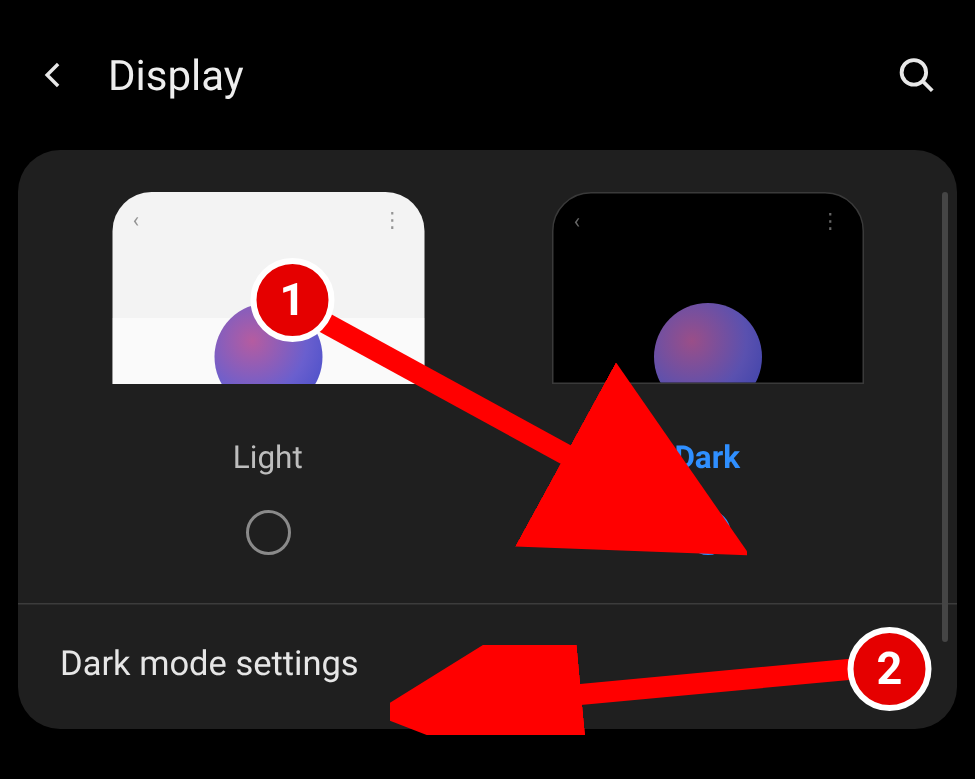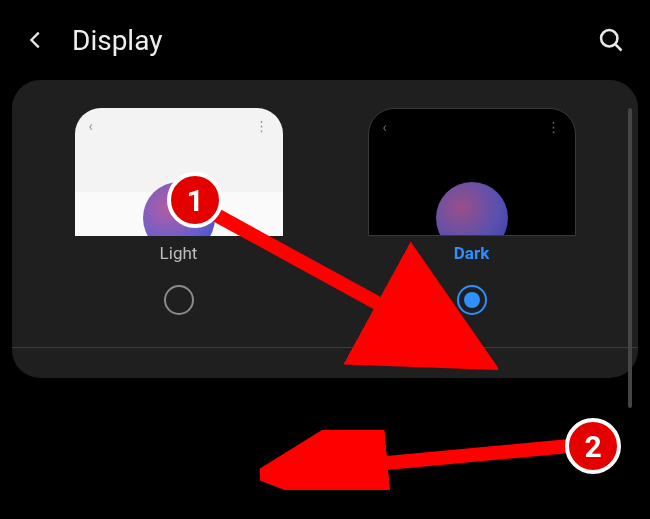--- a/index.html
+++ b/index.html
@@ -9,21 +9,21 @@
     background: #000;
     font-family: -apple-system, Roboto, sans-serif;
     color: #e8e8e8;
     overflow: hidden;
     position: relative;
   }
   .header {
     display: flex;
     align-items: center;
     padding: 3px 25px;
-    height: 80px;
+    height: 100px;
   }
   .back-icon { width: 22px; height: 22px; margin-right: 25px; }
   .title { font-size: 28px; font-weight: 400; color: #eee; flex: 1; }
   .search-icon { width: 28px; height: 28px; }
   .panel {
     background: #1f1f1f;
     border-radius: 28px;
     margin: 0 12px;
     padding: 28px 22px 30px;
     position: relative;
@@ -61,21 +61,21 @@
     position:absolute; left:50%; top:58%;
     width: 72px; height:72px; margin-left:-36px;
     border-radius:50%;
     background: radial-gradient(circle at 35% 35%, #b55ca0 0%, #6a5fce 55%, #3c49c7 100%);
   }
   .preview.dark .orb { opacity:.85; }
   .preview.light .panel-bottom {
     position:absolute; left:0; right:0; bottom:0; height:44px;
     background: rgba(255,255,255,.55);
   }
-  .theme-label { font-size: 17px; margin-top: 7px; color:#bdbdbd; }
+  .theme-label { font-size: 21px; margin-top: 38px; color:#bdbdbd; }
   .theme-label.active { color:#2f8fff; font-weight:700;text-align:center; }
   .radio {
     width: 30px; height:30px; border-radius:50%;
     border: 2px solid #8a8a8a; margin-top: 22px;
     display:flex; align-items:center; justify-content:center;
   }
   .radio.active { border-color:#2f8fff; }
   .radio.active::after {
     content:""; width:16px; height:16px; border-radius:50%;
     background:#2f8fff;
@@ -131,20 +131,23 @@
           </div>
         <div class="orb"></div>
       </div>
       <div class="theme-label active">Dark</div>
       <div class="radio active"></div>
     </div>
   </div>
 
   <div class="divider"></div>
 
+  <div class="row">
+    <span>Dark mode settings</span>
+  </div>
 </div>
 
 <svg class="arrow" style="left:188px; top:185px; width:310px; height:190px" viewBox="0 0 310 190">
   <defs>
       <marker id="ah1" markerWidth="10" markerHeight="10" refX="7" refY="5" orient="auto">
         <polygon points="0,0 10,5 0,10" fill="#ff0000"></polygon>
       </marker>
     </defs>
   <line x1="10" y1="20" x2="275" y2="165" stroke="#ff0000" stroke-width="14" marker-end="url(#ah1)"></line>
 </svg>

